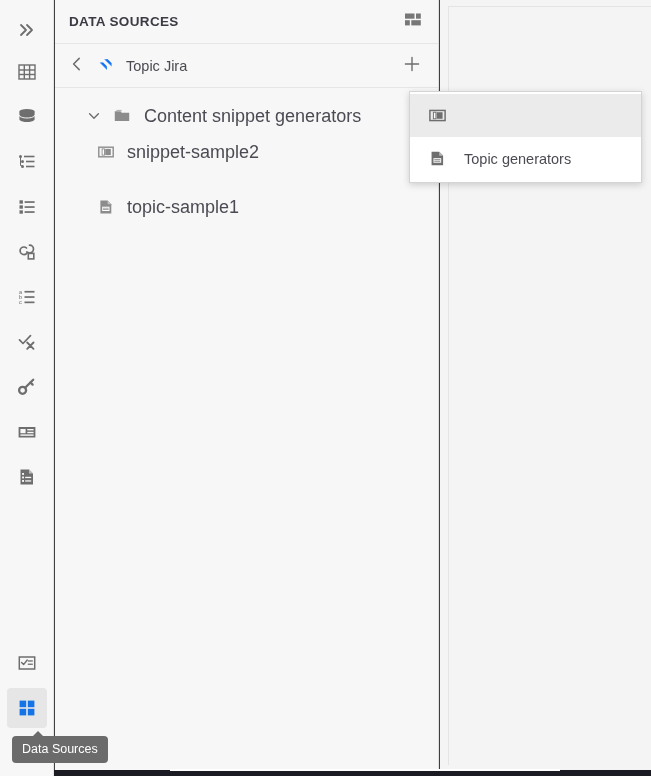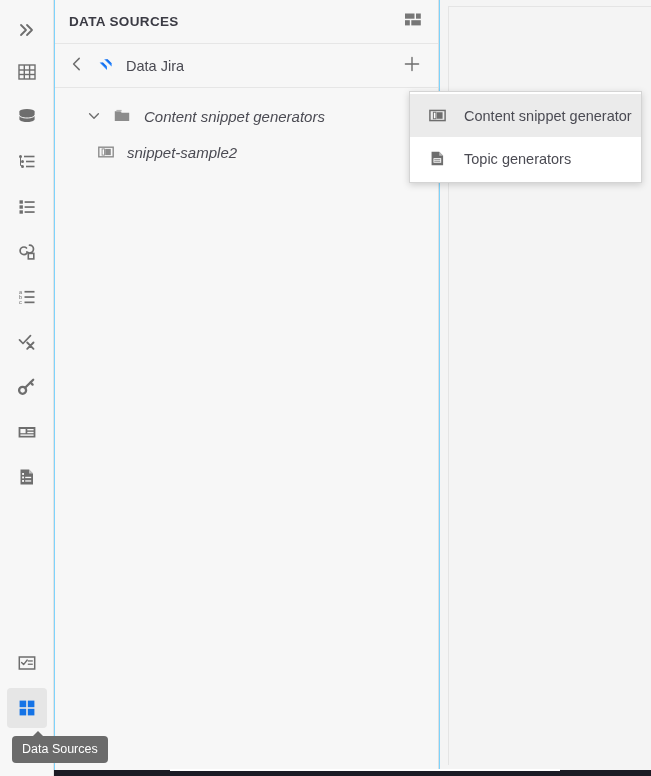--- a/index.html
+++ b/index.html
@@ -5,21 +5,21 @@
   * { box-sizing: border-box; margin: 0; padding: 0; }
   html, body {
     width: 651px; height: 776px;
     background: #ffffff;
     font-family: "Liberation Sans", sans-serif;
     overflow: hidden;
   }
   #app {
     position: relative;
     width: 651px; height: 776px;
-    background: #7dd3fc;
+    background: #404040;
   }
 
   
   #rail {
     position: absolute;
     left: 0; top: 0;
     width: 54px; height: 776px;
     background: #f7f7f7;
     border-right: 1px solid #e3e3e3;
     z-index: 5;
@@ -101,24 +101,23 @@
     cursor: pointer;
   }
   .node-icon {
     width: 22px; height: 22px; flex: none;
     display: flex; align-items: center; justify-content: center;
     margin-left: 6px;
   }
   .leaf .node-icon { margin-left: 0; }
   .node-label {
     margin-left: 11px;
-    font-size: 15px;
+    font-size: 18px;
     color: #4b4b53;
     white-space: nowrap;
-    font-style: italic;
   }
   .leaf .node-label { margin-left: 10px; }
 
   
   #menu {
     position: absolute;
     left: 409px; top: 91px;
     width: 233px;
     background: #ffffff;
     border: 1px solid #d4d4d4;
@@ -376,21 +375,21 @@
         </span>
       </div>
       <div id="source-icon">
         <svg width="18" height="18" viewBox="0 0 18 18">
           <path d="M10.6 2.2 L14.6 6.2 L14.6 9.6 L7.2 2.2 z" fill="#2684ff"></path>
           <path d="M6.0 5.6 L10.0 9.6 L10.0 12.9 L2.6 5.6 z" fill="#2684ff"></path>
           <path d="M10.6 2.2 L14.6 6.2 L12.4 6.2 L8.8 2.2 z" fill="#0052cc" opacity="0.45"></path>
           <path d="M6.0 5.6 L10.0 9.6 L7.8 9.6 L4.2 5.6 z" fill="#0052cc" opacity="0.45"></path>
         </svg>
       </div>
-      <div id="source-name">Data Jira</div>
+      <div id="source-name">Topic Jira</div>
       <div id="add-btn">
         <span>
           <svg width="20" height="20" viewBox="0 0 20 20">
             <path d="M10 3.4 V16.6 M3.4 10 H16.6" stroke="#6e6e6e" stroke-width="1.4" stroke-linecap="round"></path>
           </svg>
         </span>
       </div>
     </div>
 
     <div id="tree">
@@ -419,37 +418,48 @@
           </svg>
         </span>
         <span class="node-label">snippet-sample2</span>
       </div>
 
 
       <div class="spacer-row"></div>
 
 
 
+      <div class="node leaf">
+        <span class="node-icon">
+          <svg width="18" height="18" viewBox="0 0 18 18">
+            <path d="M3.4 2.6 h7.2 l3.7 3.7 v9.1 h-10.9 z" fill="#8c8c8c"></path>
+            <path d="M10.6 2.6 v3.7 h3.7 z" fill="#c4c4c4"></path>
+            <rect x="5.2" y="8.7" width="7.3" height="4.3" fill="#ffffff"></rect>
+            <rect x="5.9" y="9.8" width="5.8" height="0.75" fill="#8c8c8c"></rect>
+            <rect x="5.9" y="11.2" width="5.8" height="0.75" fill="#8c8c8c"></rect>
+          </svg>
+        </span>
+        <span class="node-label">topic-sample1</span>
+      </div>
     </div>
   </div>
 
   <div id="content">
     <div id="content-inner"></div>
   </div>
 
   <div id="menu">
     <div class="menu-item active">
       <span class="menu-icon">
         <svg width="19" height="19" viewBox="0 0 18 18">
           <rect x="1.8" y="4.2" width="14.4" height="9.6" fill="none" stroke="#6e6e6e" stroke-width="1.4"></rect>
           <rect x="5.1" y="5.9" width="2.4" height="6.2" fill="#ffffff" stroke="#6e6e6e" stroke-width="0.9"></rect>
           <rect x="8.2" y="5.9" width="5.6" height="6.2" fill="#6e6e6e"></rect>
         </svg>
       </span>
-      <span class="menu-label">Content snippet generator</span>
     </div>
     <div class="menu-item">
       <span class="menu-icon">
         <svg width="19" height="19" viewBox="0 0 18 18">
           <path d="M3.4 2.6 h7.2 l3.7 3.7 v9.1 h-10.9 z" fill="#6e6e6e"></path>
           <path d="M10.6 2.6 v3.7 h3.7 z" fill="#b5b5b5"></path>
           <rect x="5.2" y="8.7" width="7.3" height="4.3" fill="#ffffff"></rect>
           <rect x="5.9" y="9.8" width="5.8" height="0.75" fill="#6e6e6e"></rect>
           <rect x="5.9" y="11.2" width="5.8" height="0.75" fill="#6e6e6e"></rect>
         </svg>

